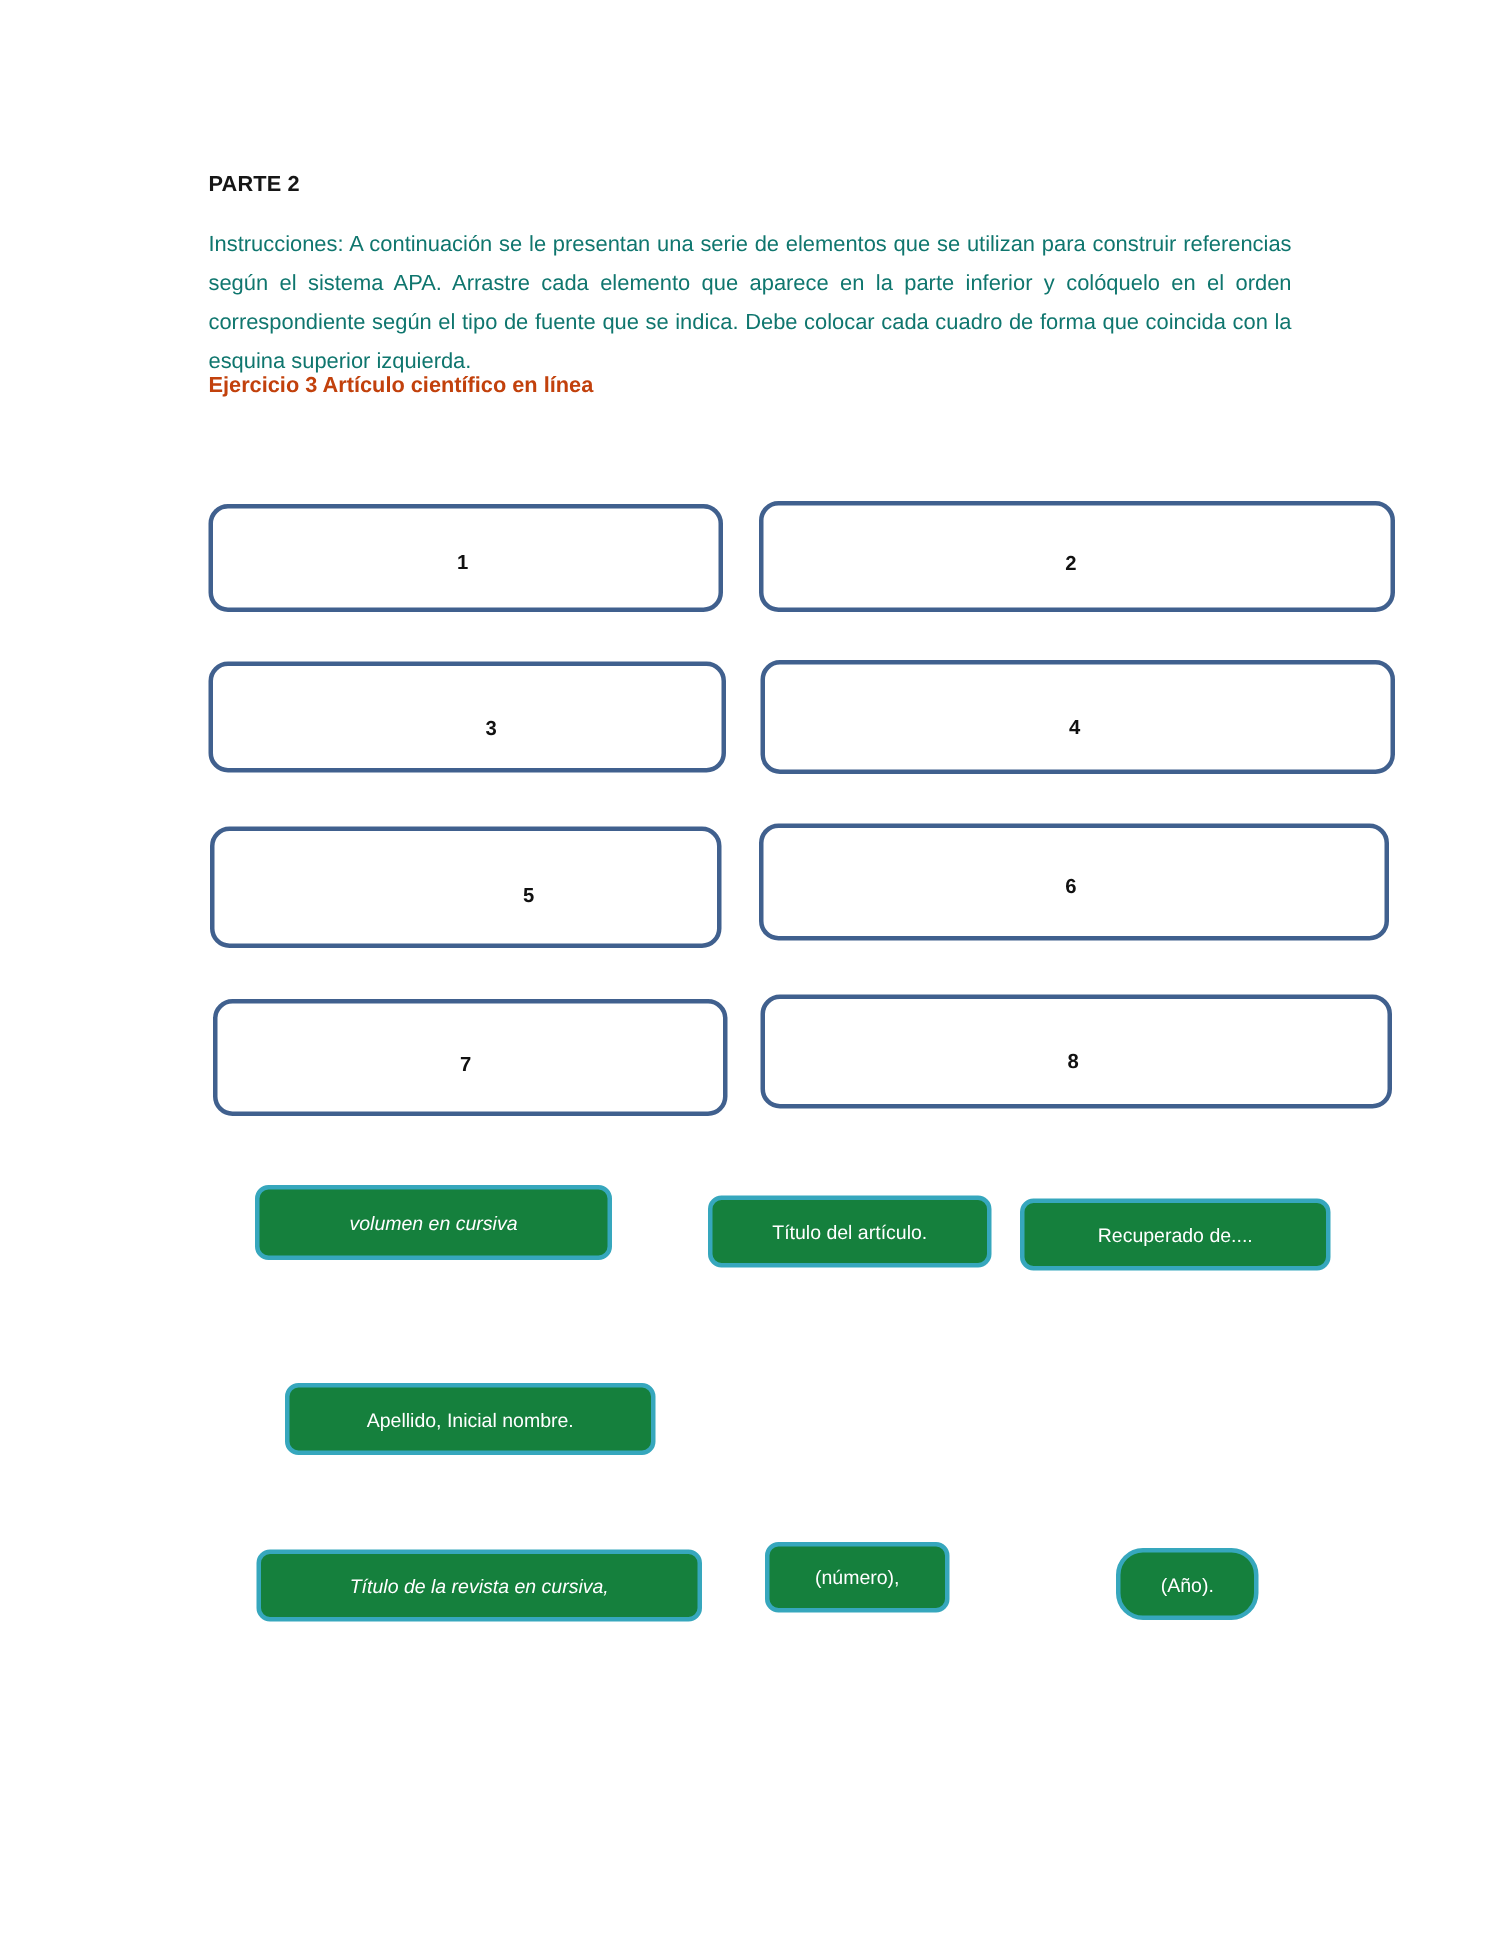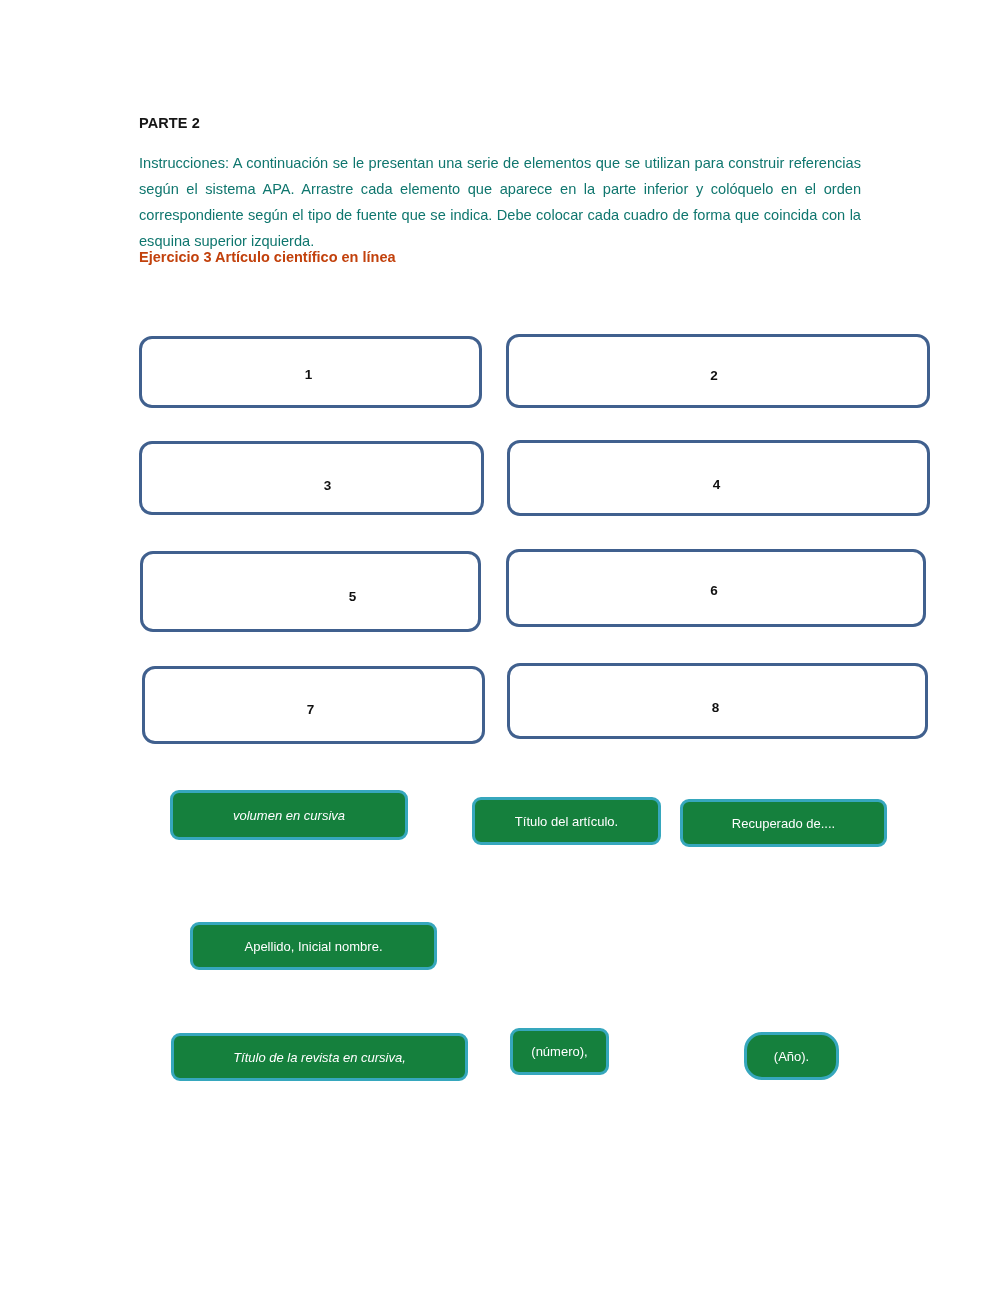--- a/index.html
+++ b/index.html
@@ -117,21 +117,21 @@
     text-shadow: 0 0 1px rgba(0,0,0,.05);
   }
   .chip.italic { font-style: italic; }
 
   #chip-volumen     { left: 170px; top: 790px;  width: 238px; height: 50px; }
   #chip-titulo-art  { left: 455px; top: 797px;  width: 189px; height: 48px; margin-left: 17px; }
   #chip-recuperado  { left: 680px; top: 799px;  width: 207px; height: 48px; }
   #chip-apellido    { left: 190px; top: 922px;  width: 247px; height: 48px; }
   #chip-paginas     { left: 626px; top: 922px;  width: 188px; height: 47px; }
   #chip-revista     { left: 139px; top: 1033px; width: 297px; height: 48px; margin-left: 32px; }
-  #chip-numero      { left: 510px; top: 1028px; width: 99px; height: 47px; }
+  #chip-numero      { left: 510px; top: 1028px; width: 123px; height: 47px; }
   #chip-anio        { left: 744px; top: 1032px; width: 95px;  height: 48px; border-radius: 18px; }
 </style>
 </head>
 <body>
 
 <div class="page">
 
   <div class="part-title">PARTE 2</div>
 
   <div class="instructions">Instrucciones: A continuación se le presentan una serie de elementos que se utilizan para construir referencias según el sistema APA. Arrastre cada elemento que aparece en la parte inferior y colóquelo en el orden correspondiente según el tipo de fuente que se indica. Debe colocar cada cuadro de forma que coincida con la esquina superior izquierda.</div>

